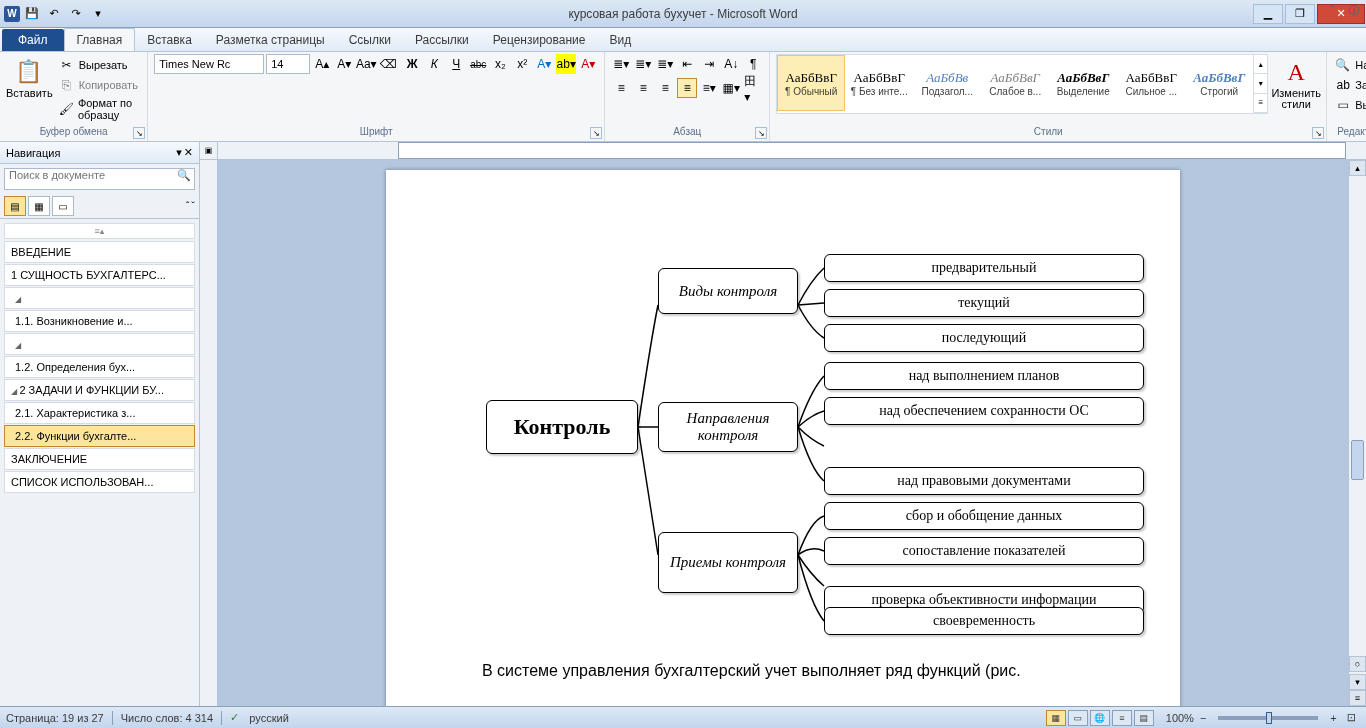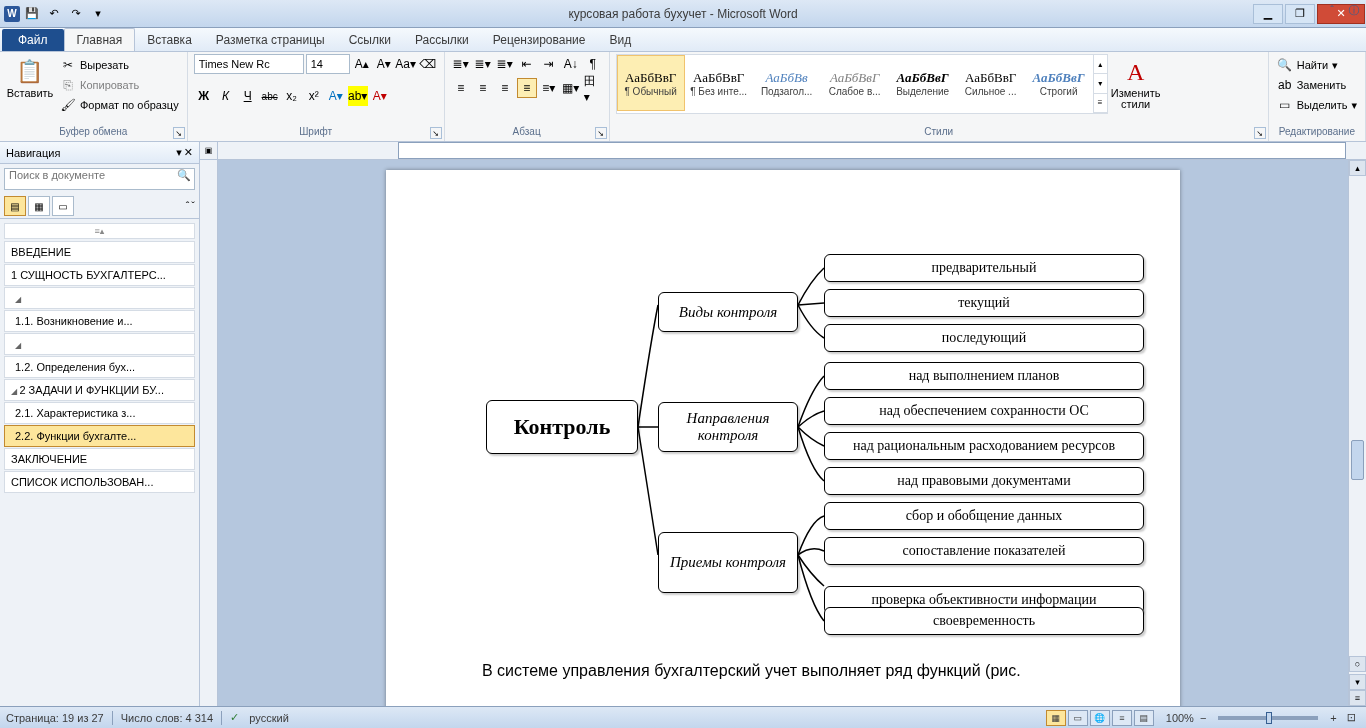--- a/index.html
+++ b/index.html
@@ -139,21 +139,21 @@
             <div class="ic">🖌</div>
             <span>Формат по образцу</span>
           </div>
       </div>
     </div>
     <div class="rgroup-label">Буфер обмена</div>
     <div class="rgroup-dlg">↘</div>
   </div>
 
   <div class="rgroup">
-    <div class="rgroup-body" style="flex-direction:column;gap:12px">
+    <div class="rgroup-body" style="flex-direction:row;gap:4px">
       <div class="tool-row">
         <div class="combo" style="width:110px">Times New Rc</div>
         <div class="combo" style="width:44px">14</div>
         <div class="ticon">A▴</div>
         <div class="ticon">A▾</div>
         <div class="ticon">Aa▾</div>
         <div class="ticon">⌫</div>
       </div>
       <div class="tool-row">
         <div class="ticon" style="font-weight:bold">Ж</div>
@@ -315,29 +315,28 @@
               <path d="M312 187 Q325 150 338 136" stroke="#000" fill="none" stroke-width="1.5"></path>
               <path d="M312 187 Q325 175 338 171" stroke="#000" fill="none" stroke-width="1.5"></path>
               <path d="M312 187 Q325 200 338 206" stroke="#000" fill="none" stroke-width="1.5"></path>
               <path d="M312 187 Q325 230 338 241" stroke="#000" fill="none" stroke-width="1.5"></path>
               <path d="M312 315 Q325 280 338 276" stroke="#000" fill="none" stroke-width="1.5"></path>
               <path d="M312 315 Q325 305 338 311" stroke="#000" fill="none" stroke-width="1.5"></path>
               <path d="M312 315 Q325 335 338 346" stroke="#000" fill="none" stroke-width="1.5"></path>
               <path d="M312 315 Q325 365 338 381" stroke="#000" fill="none" stroke-width="1.5"></path>
             </svg>
             <div class="dbox main">Контроль</div>
-            <div class="dbox mid" style="top:52px;height:40px">Виды контроля</div>
+            <div class="dbox mid" style="top:28px;height:46px">Виды контроля</div>
             <div class="dbox mid" style="top:162px;height:50px">Направления контроля</div>
             <div class="dbox mid" style="top:292px;height:61px">Приемы контроля</div>
             <div class="dbox leaf" style="top:14px">предварительный</div>
             <div class="dbox leaf" style="top:49px">текущий</div>
             <div class="dbox leaf" style="top:84px">последующий</div>
             <div class="dbox leaf" style="top:122px">над выполнением планов</div>
             <div class="dbox leaf" style="top:157px">над обеспечением сохранности ОС</div>
-            <div class="dbox leaf" style="top:192px">над рациональным расходованием ресурсов</div>
             <div class="dbox leaf" style="top:227px">над правовыми документами</div>
             <div class="dbox leaf" style="top:262px">сбор и обобщение данных</div>
             <div class="dbox leaf" style="top:297px">сопоставление показателей</div>
             <div class="dbox leaf" style="top:346px">проверка объективности информации</div>
             <div class="dbox leaf" style="top:367px">своевременность</div>
           </div>
           <p class="para">В системе управления бухгалтерский учет выполняет ряд функций (рис.</p>
         </div>
       </div>
       <div class="vscroll">

